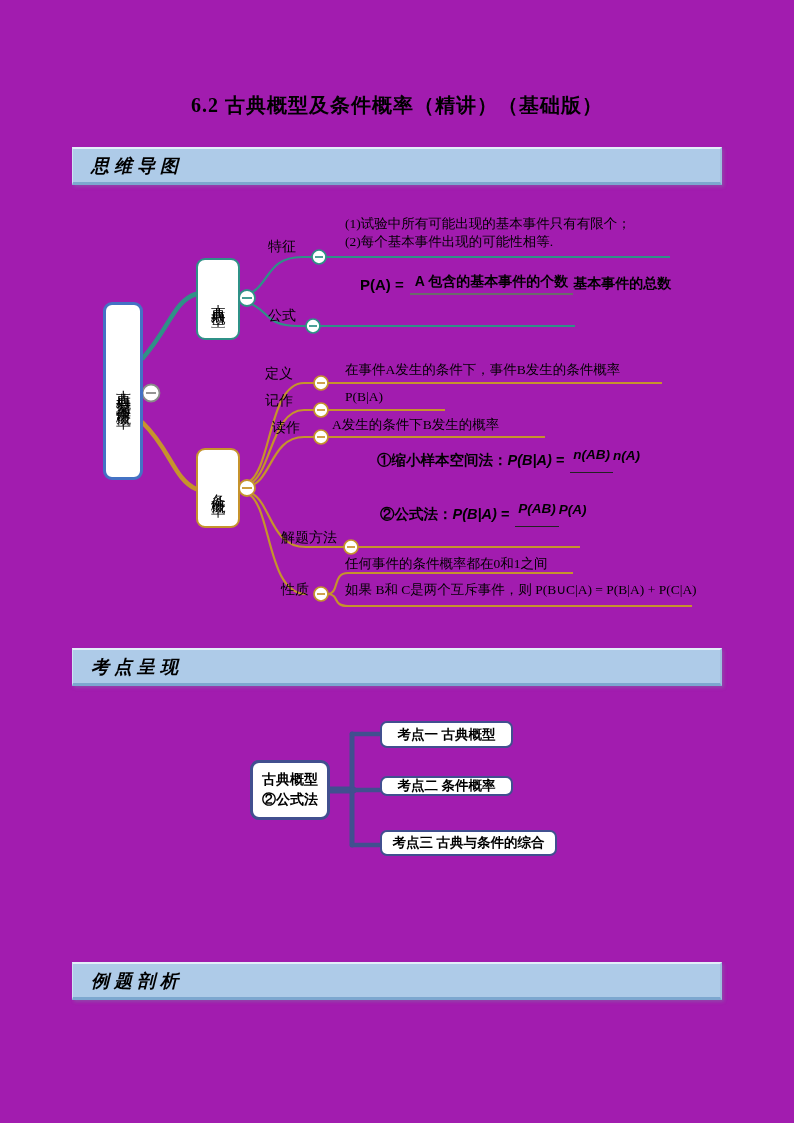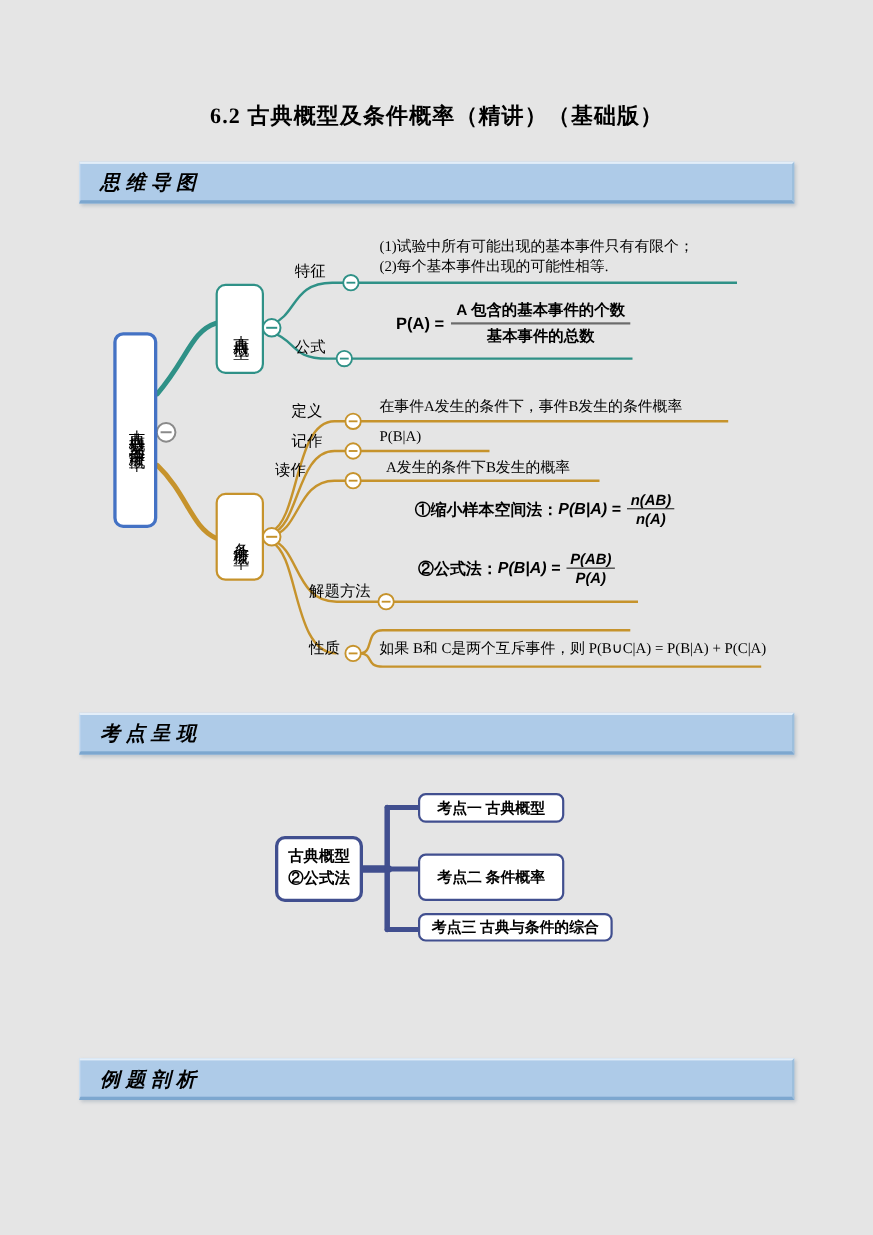--- a/index.html
+++ b/index.html
@@ -1,18 +1,18 @@
 <!DOCTYPE html>
 <html><head>
 <meta charset="utf-8">
 <style>
   * { margin:0; padding:0; box-sizing:border-box; }
   html,body { background:#ffffff; }
   .page {
-    position:relative; width:794px; height:1123px; background:#e5e5e5;
+    position:relative; width:794px; height:1123px; background:#a21caf;
     font-family:"Liberation Serif", serif; color:#000; overflow:hidden;
   }
   .page-title {
     position:absolute; left:0; top:92px; width:100%;
     text-align:center; font-size:20px; font-weight:bold; letter-spacing:1px;
   }
   .section-bar {
     position:absolute; left:72px; width:650px; height:38px;
     background:#aecbe8;
     border-top:2px solid #e3eef9; border-left:1px solid #cfe2f3;
@@ -41,44 +41,44 @@
   .classical-node { left:124px; top:63px; width:44px; height:82px; border:2.5px solid #2f9187; font-size:14.5px; }
   .conditional-node { left:124px; top:253px; width:44px; height:80px; border:2.5px solid #c6932c; font-size:14.5px; }
 
   .blabel { position:absolute; font-size:14px; white-space:nowrap; }
   .btext  { position:absolute; font-size:13.5px; white-space:nowrap; }
   .feature-text { line-height:17.5px; }
 
   .math-bold { font-family:"Liberation Sans", sans-serif; font-weight:bold; }
   .math-it   { font-family:"Liberation Sans", sans-serif; font-weight:bold; font-style:italic; }
   .frow { position:absolute; display:inline-flex; align-items:center; white-space:nowrap; }
-  .frac { display:inline-flex; flex-direction:column; text-align:center; margin-left:6px; }
+  .frac { display:inline-flex; flex-direction:row; text-align:center; margin-left:6px; }
   .frac .num { padding:0 5px 2px 5px; border-bottom:2px solid #6b6b6b; }
   .frac .den { padding-top:2px; }
-  .frac-sm .num { border-bottom:1.6px solid #222; padding:0 3px 0 3px; }
+  .frac-sm .num { border-bottom:1.6px solid #222; padding:0 3px 10px 3px; }
   .frac-sm .den { padding-top:1px; }
   .f-main { font-size:15px; }
   .f-main .frac { font-size:14px; }
   .f-method { font-size:14.5px; }
   .f-method .frac { font-size:13.5px; }
   .p2-math { }
 
   .hnode {
     position:absolute; background:#fff; border:2.5px solid #414f8f; border-radius:7px;
     display:flex; align-items:center; justify-content:center;
     font-weight:bold; font-size:13.5px; white-space:nowrap;
   }
   .kp-root {
     position:absolute; left:178px; top:60px; width:80px; height:60px;
     background:#fff; border:3px solid #414f8f; border-radius:9px;
     display:flex; flex-direction:column; align-items:center; justify-content:center;
     font-weight:bold; font-size:14px; line-height:20px;
   }
   .kp-1 { left:308px; top:21px;  width:133px; height:27px; }
-  .kp-2 { left:308px; top:76px;  width:133px; height:43px; }
+  .kp-2 { left:308px; top:76px;  width:133px; height:20px; }
   .kp-3 { left:308px; top:130px; width:177px; height:26px; }
 </style>
 </head>
 <body>
 
 <div class="page">
 
   <div class="page-title">6.2 古典概型及条件概率（精讲）（基础版）</div>
 
   <div class="section-bar bar-1">
@@ -171,42 +171,43 @@
         <span class="den">基本事件的总数</span>
       </span>
     </div>
 
     <div class="blabel" style="left:193px; top:170px;">定义</div>
     <div class="btext" style="left:273px; top:166px;">在事件A发生的条件下，事件B发生的条件概率</div>
 
     <div class="blabel" style="left:193px; top:197px;">记作</div>
     <div class="btext" style="left:273px; top:194px;">P(B|A)</div>
 
-    <div class="blabel" style="left:178px; top:224px;">读作</div>
-    <div class="btext" style="left:279px; top:221px;">A发生的条件下B发生的概率</div>
+    <div class="blabel" style="left:200px; top:224px;">读作</div>
+    <div class="btext" style="left:260px; top:221px;">A发生的条件下B发生的概率</div>
 
     <div class="blabel" style="left:209px; top:334px;">解题方法</div>
     <div class="frow f-method" style="left:305px; top:252px;">
       <span class="math-bold">①缩小样本空间法：</span>
       <span class="math-it">P(B|A) =</span>
       <span class="frac frac-sm math-it">
         <span class="num">n(AB)</span>
         <span class="den">n(A)</span>
       </span>
     </div>
     <div class="frow f-method" style="left:308px; top:306px;">
       <span class="math-bold">②公式法：</span>
       <span class="math-it">P(B|A) =</span>
       <span class="frac frac-sm math-it">
         <span class="num">P(AB)</span>
         <span class="den">P(A)</span>
       </span>
     </div>
 
     <div class="blabel" style="left:209px; top:386px;">性质</div>
+    <div class="btext" style="left:273px; top:360px;">任何事件的条件概率都在0和1之间</div>
     <div class="btext" style="left:273px; top:386px;">
       <span>如果 B和 C是两个互斥事件，则 </span><span class="p2-math">P(B∪C|A) = P(B|A) + P(C|A)</span>
     </div>
   </div>
 
   <div class="section-bar bar-2">
     <span class="bar-text">考点呈现</span>
   </div>
 
   <div class="mm2">

